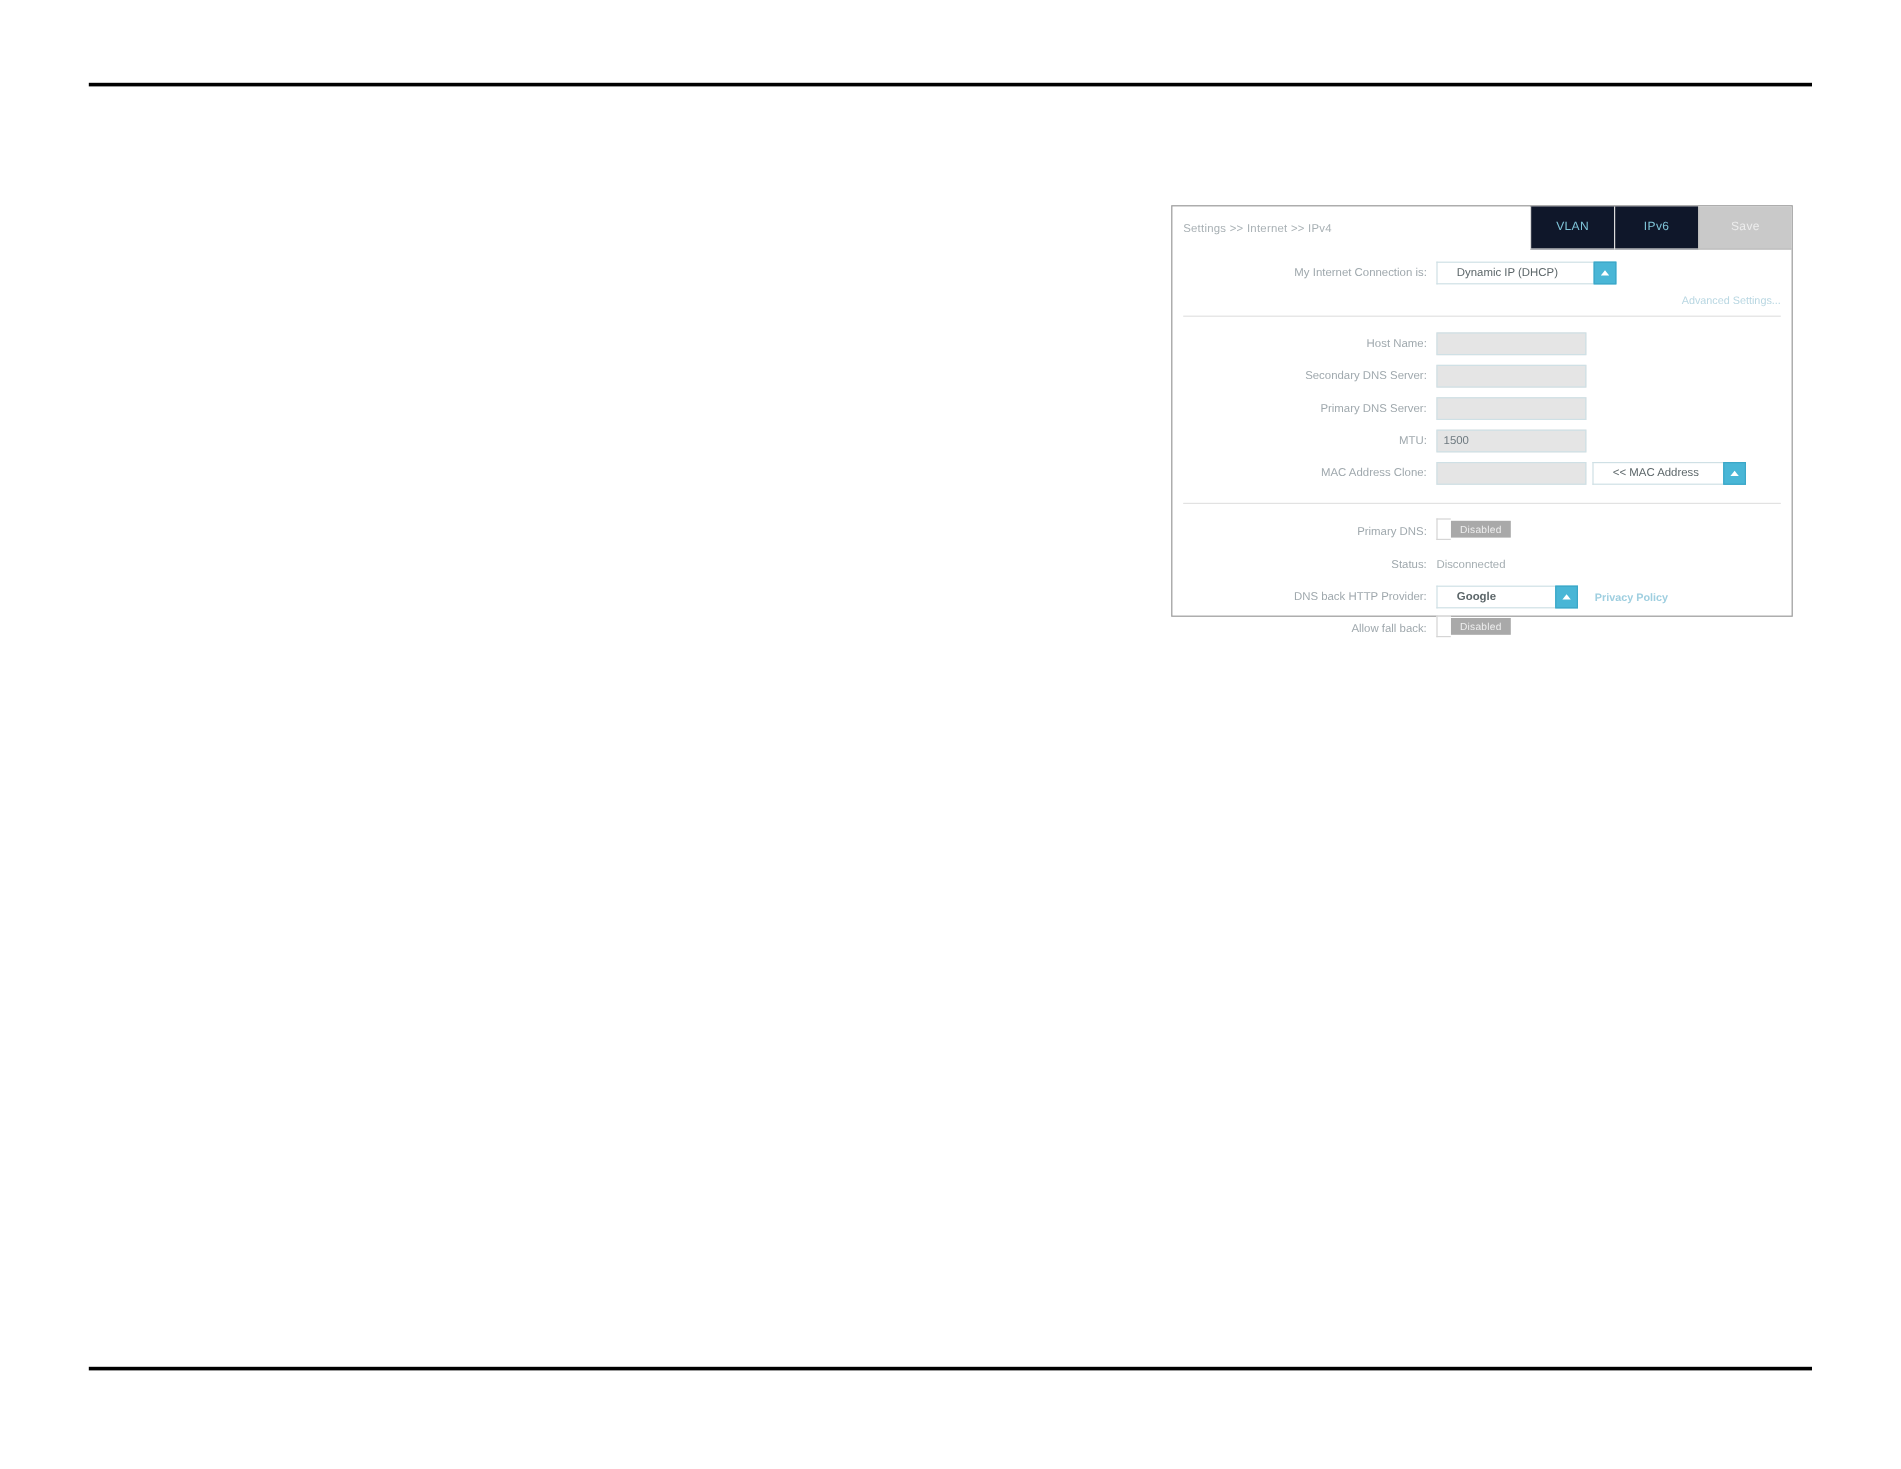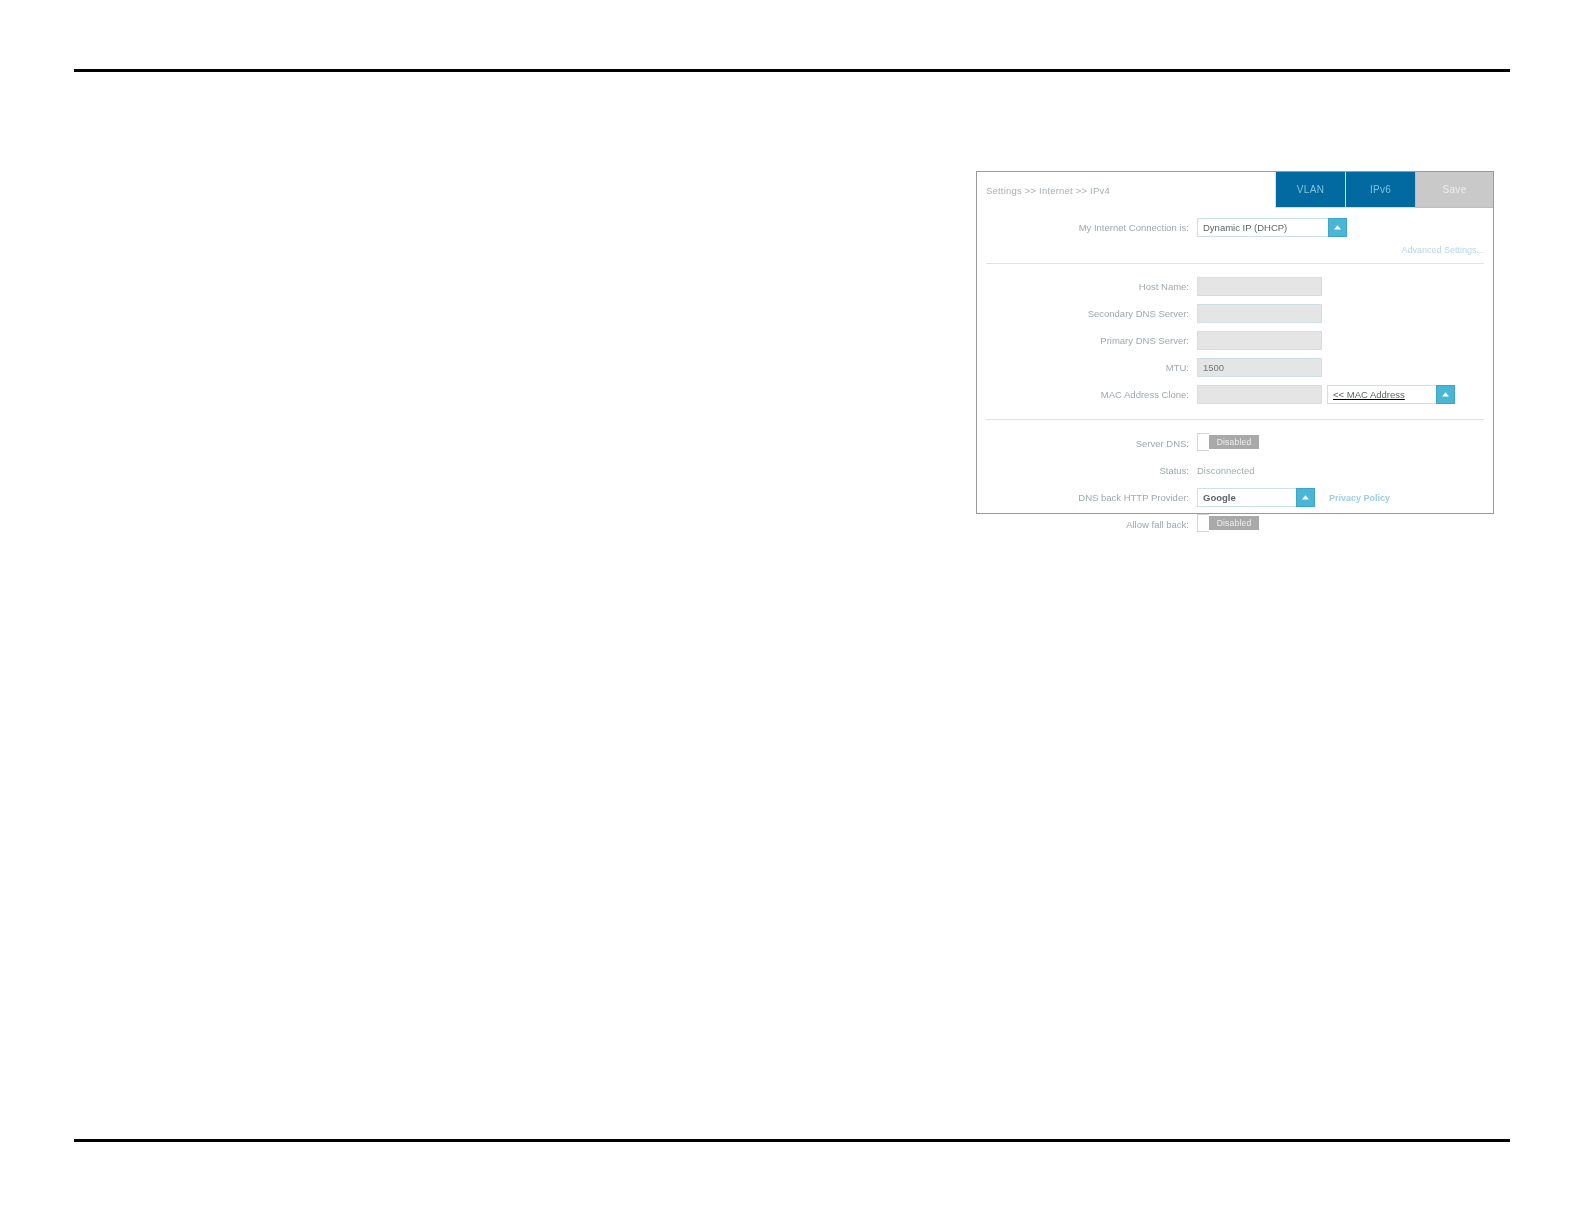--- a/index.html
+++ b/index.html
@@ -71,21 +71,21 @@
     top: 0px;
     display: flex;
     align-items: stretch;
     height: 36px;
   }
   .tab {
     width: 70px;
     border: 1px solid #dcdcdc;
     border-top: none;
     border-right: none;
-    background: #0369a1;
+    background: #0f172a;
     color: #7fc4d8;
     font-size: 10px;
     display: flex;
     align-items: center;
     justify-content: center;
     letter-spacing: .3px;
   }
   .tab:first-child { border-left: 1px solid #dcdcdc; }
   .tab.save {
     background: #c9c9c9;
@@ -139,21 +139,21 @@
     height: 19px;
     width: 150px;
   }
   .select .sel-val {
     flex: 1 1 auto;
     border: 1px solid #cfe0e5;
     border-right: none;
     background: #fff;
     font-size: 9.5px;
     color: #5c6669;
-    padding: 0 5px;
+    padding: 0 16px;
     display: flex;
     align-items: center;
     white-space: nowrap;
     overflow: hidden;
   }
   .select .sel-arrow {
     width: 19px;
     background: #49b6d6;
     border: 1px solid #3ba7c7;
     display: flex;
@@ -306,39 +306,39 @@
         <div class="label">MTU:</div>
         <div class="ctl">
           <div class="field" placeholder="">1500</div>
         </div>
       </div>
 
       <div class="row">
         <div class="label">MAC Address Clone:</div>
         <div class="ctl" style="display:flex;align-items:center;">
           <div class="field" placeholder=""></div>
-          <div class="select mac" style="margin-left:5px;text-decoration:underline;">
+          <div class="select mac" style="margin-left:5px;">
             <div class="sel-val">&lt;&lt; MAC Address</div>
             <div class="sel-arrow">
               <svg width="9" height="7" viewBox="0 0 9 7">
                   <path d="M4.5 1.2 L8 5.6 L1 5.6 Z" fill="#ffffff"></path>
                 </svg>
             </div>
           </div>
         </div>
       </div>
 
     </div>
 
     <div class="sep"></div>
 
     <div class="block-bot">
 
       <div class="row">
-        <div class="label">Server DNS:</div>
+        <div class="label">Primary DNS:</div>
         <div class="ctl">
           <div class="toggle">
             <div class="knob"></div>
             <div class="body">Disabled</div>
           </div>
         </div>
       </div>
 
       <div class="row">
         <div class="label">Status:</div>

